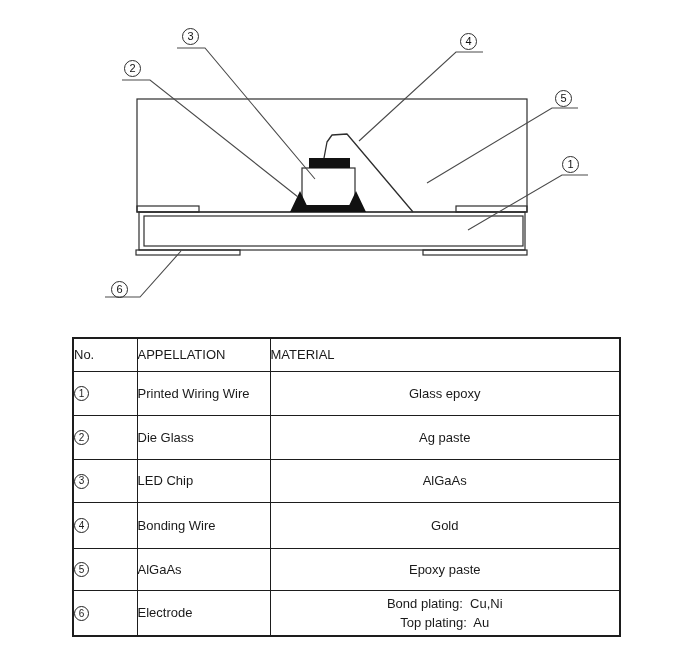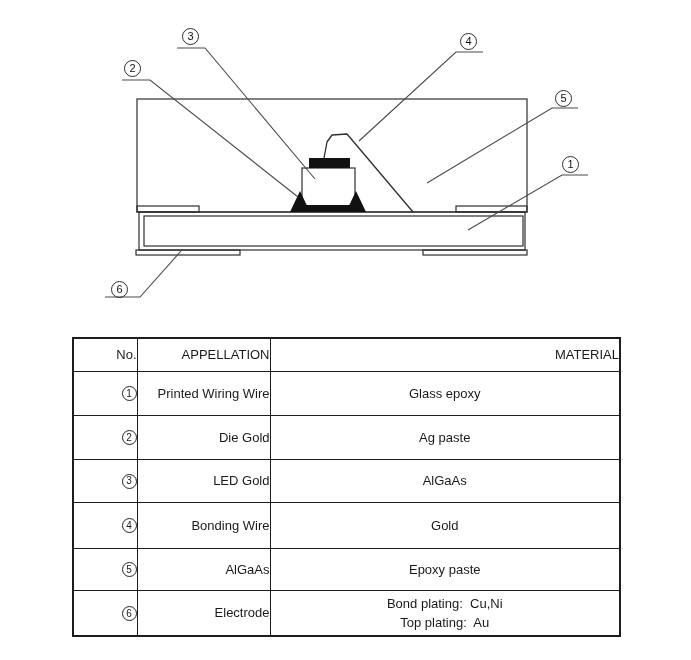--- a/index.html
+++ b/index.html
@@ -32,21 +32,21 @@
   #parts-table th, #parts-table td {
     border:1px solid #1d1d1d;
     font-weight:normal;
     vertical-align:middle;
     padding:0;
   }
   #parts-table thead tr { height:33px; }
   .col-no  { width:64px; }
   .col-app { width:133px; }
   .col-mat { width:350px; }
-  .cell-no, .cell-app, th { text-align:right;margin-top:48px; }
+  .cell-no, .cell-app, th { text-align:left;margin-top:48px; }
   .cell-mat {
     text-align:center;
     padding-left:17px;
     white-space:pre-wrap;
     line-height:19px;
   }
   .no-circle {
     display:inline-flex;
     width:15px; height:15px;
     border:1px solid #222;
@@ -114,26 +114,26 @@
       </tr>
     </thead>
     <tbody>
       <tr style="height:44px;">
         <td class="cell-no"><span class="no-circle">1</span></td>
         <td class="cell-app">Printed Wiring Wire</td>
         <td class="cell-mat">Glass epoxy</td>
       </tr>
       <tr style="height:44px;">
         <td class="cell-no"><span class="no-circle">2</span></td>
-        <td class="cell-app">Die Gold</td>
+        <td class="cell-app">Die Glass</td>
         <td class="cell-mat">Ag paste</td>
       </tr>
       <tr style="height:43px;">
         <td class="cell-no"><span class="no-circle">3</span></td>
-        <td class="cell-app">LED Gold</td>
+        <td class="cell-app">LED Chip</td>
         <td class="cell-mat">AlGaAs</td>
       </tr>
       <tr style="height:46px;">
         <td class="cell-no"><span class="no-circle">4</span></td>
         <td class="cell-app">Bonding Wire</td>
         <td class="cell-mat">Gold</td>
       </tr>
       <tr style="height:42px;">
         <td class="cell-no"><span class="no-circle">5</span></td>
         <td class="cell-app">AlGaAs</td>

